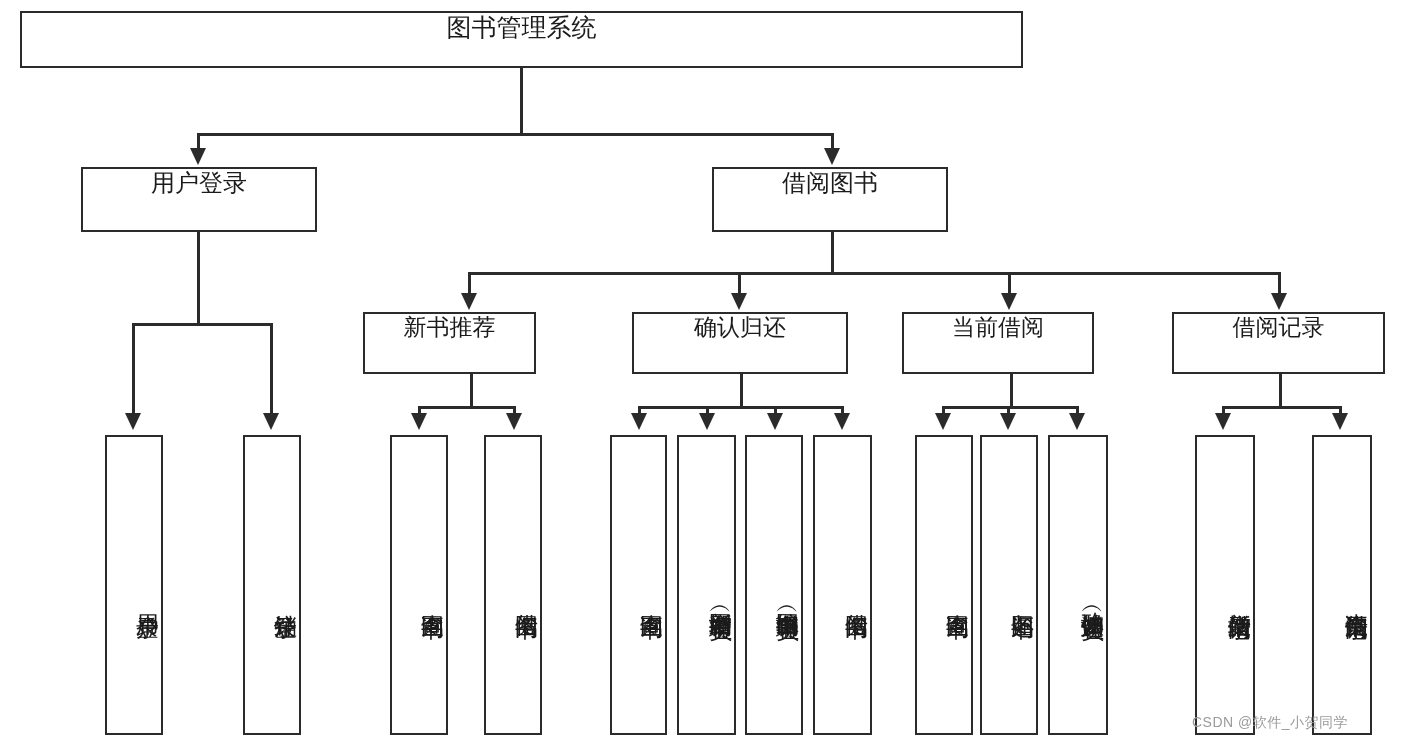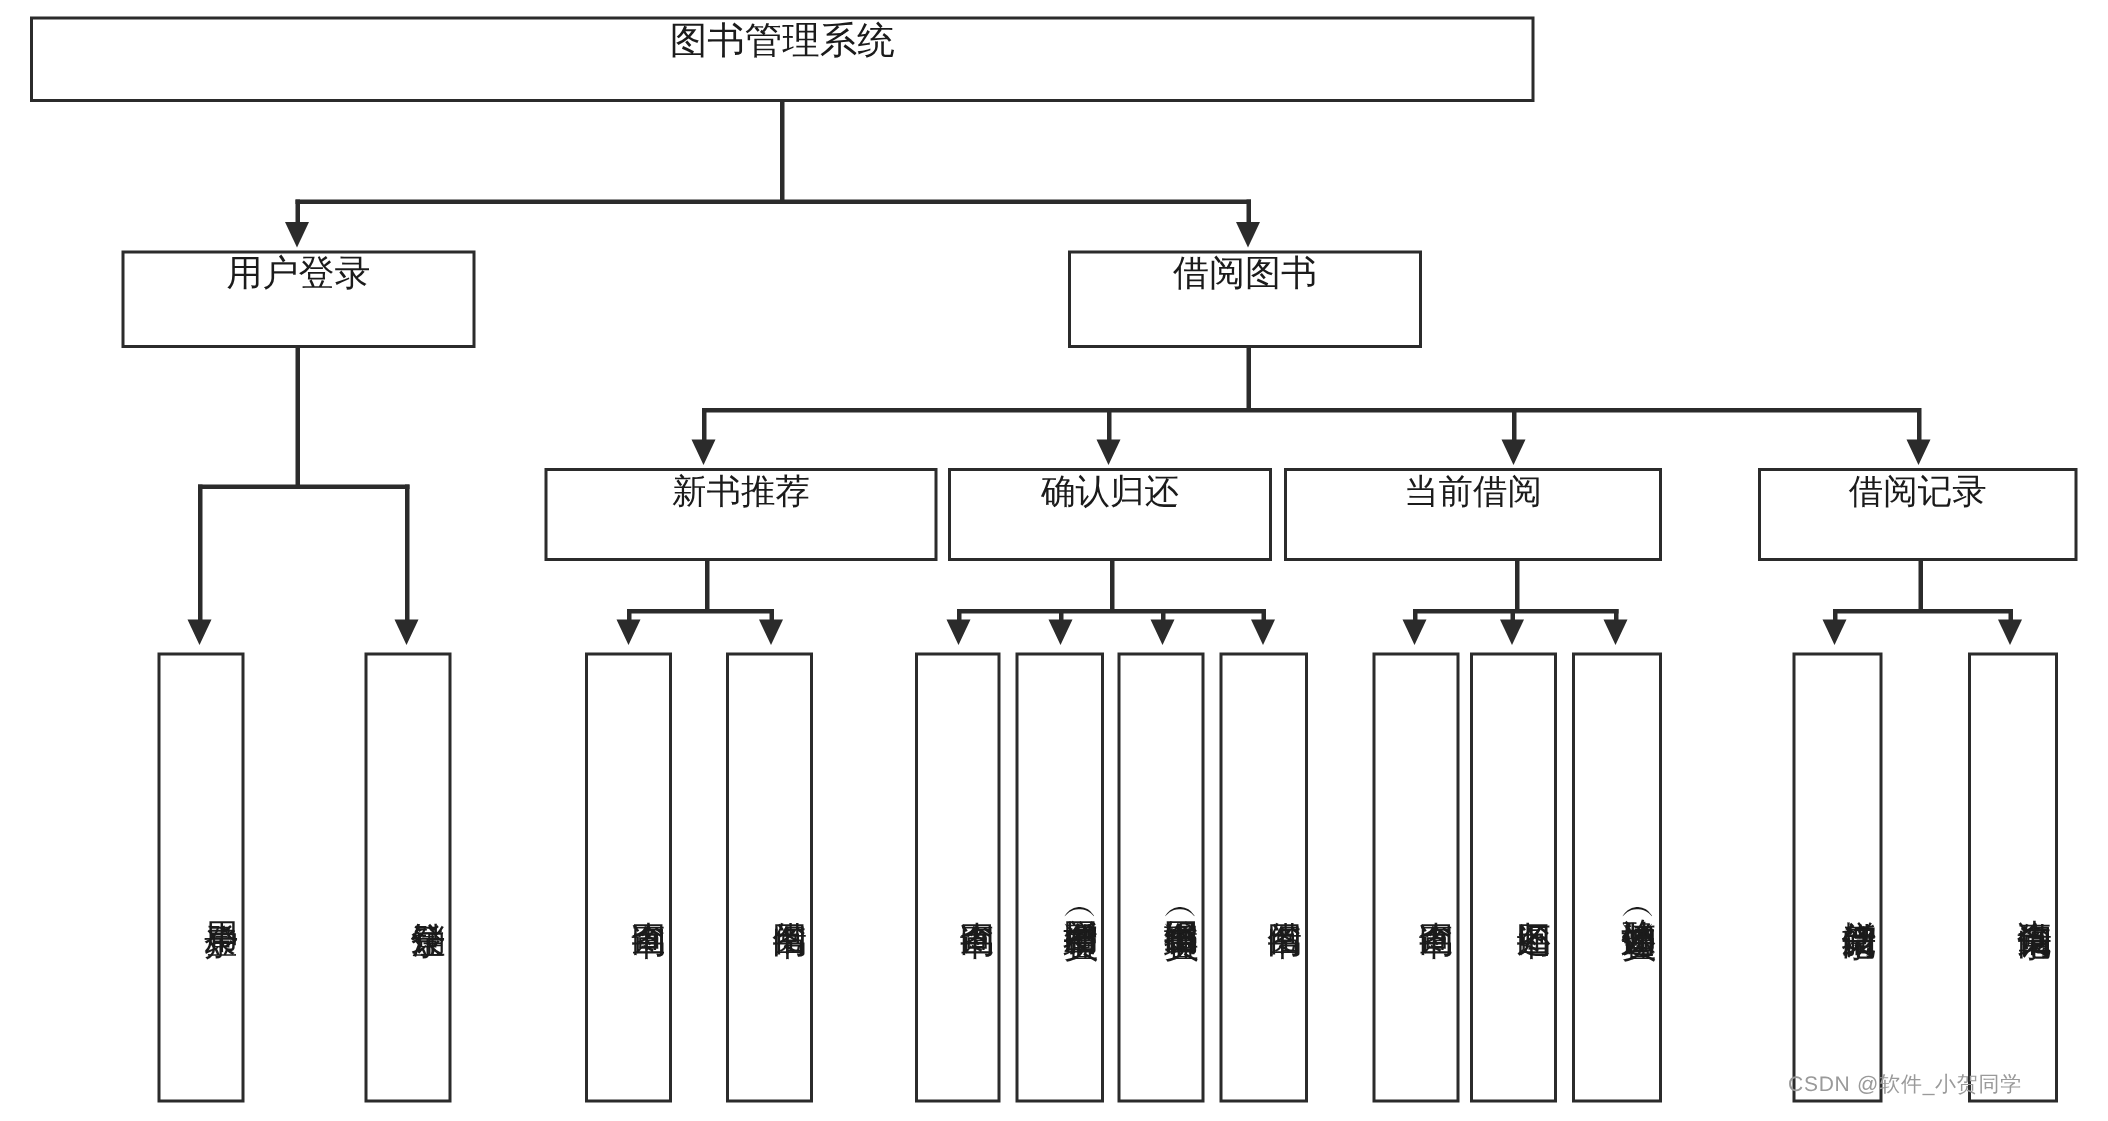--- a/index.html
+++ b/index.html
@@ -109,29 +109,29 @@
   <div class="ln h" style="left:468px;top:272px;width:812px;"></div>
   <div class="ln v" style="left:468px;top:272px;height:25px;"></div>
   <div class="arrow" style="left:461px;top:293px;"></div>
   <div class="ln v" style="left:738px;top:272px;height:25px;"></div>
   <div class="arrow" style="left:731px;top:293px;"></div>
   <div class="ln v" style="left:1008px;top:272px;height:25px;"></div>
   <div class="arrow" style="left:1001px;top:293px;"></div>
   <div class="ln v" style="left:1278px;top:272px;height:25px;"></div>
   <div class="arrow" style="left:1271px;top:293px;"></div>
 
-  <div class="node lvl2" style="left:363px;top:312px;width:262px;height:62px;">
+  <div class="node lvl2" style="left:363px;top:312px;width:173px;height:62px;">
     <span class="lbl">新书推荐</span>
   </div>
 
   <div class="node lvl2" style="left:632px;top:312px;width:216px;height:62px;">
     <span class="lbl">确认归还</span>
   </div>
 
-  <div class="node lvl2" style="left:856px;top:312px;width:252px;height:62px;">
+  <div class="node lvl2" style="left:902px;top:312px;width:192px;height:62px;">
     <span class="lbl">当前借阅</span>
   </div>
 
   <div class="node lvl2" style="left:1172px;top:312px;width:213px;height:62px;">
     <span class="lbl">借阅记录</span>
   </div>
 
   <div class="ln v" style="left:470px;top:374px;height:34px;"></div>
   <div class="ln h" style="left:418px;top:406px;width:98px;"></div>
   <div class="ln v" style="left:418px;top:406px;height:12px;"></div>

